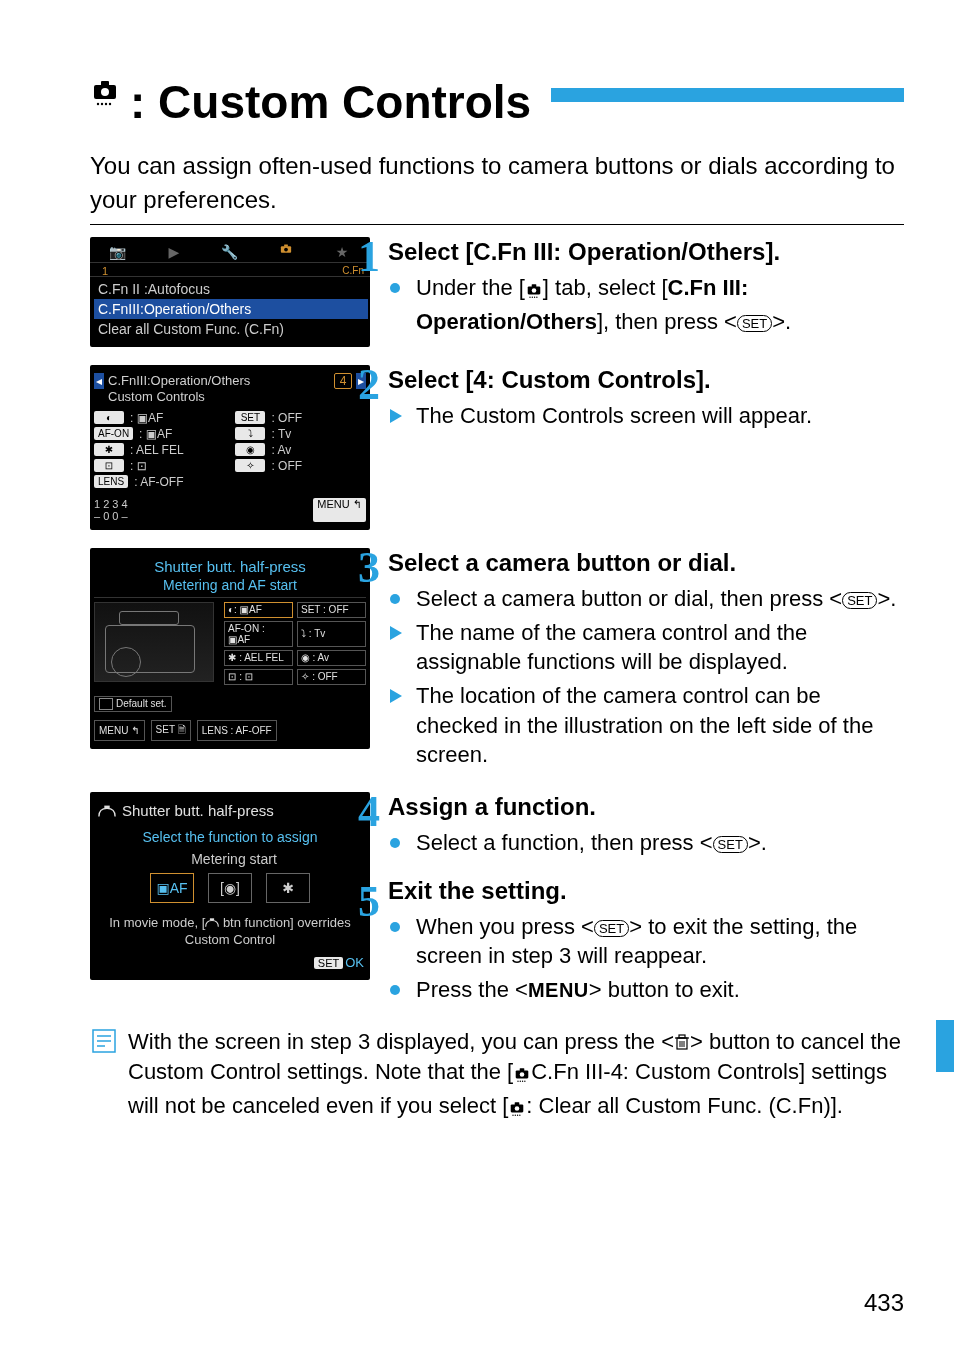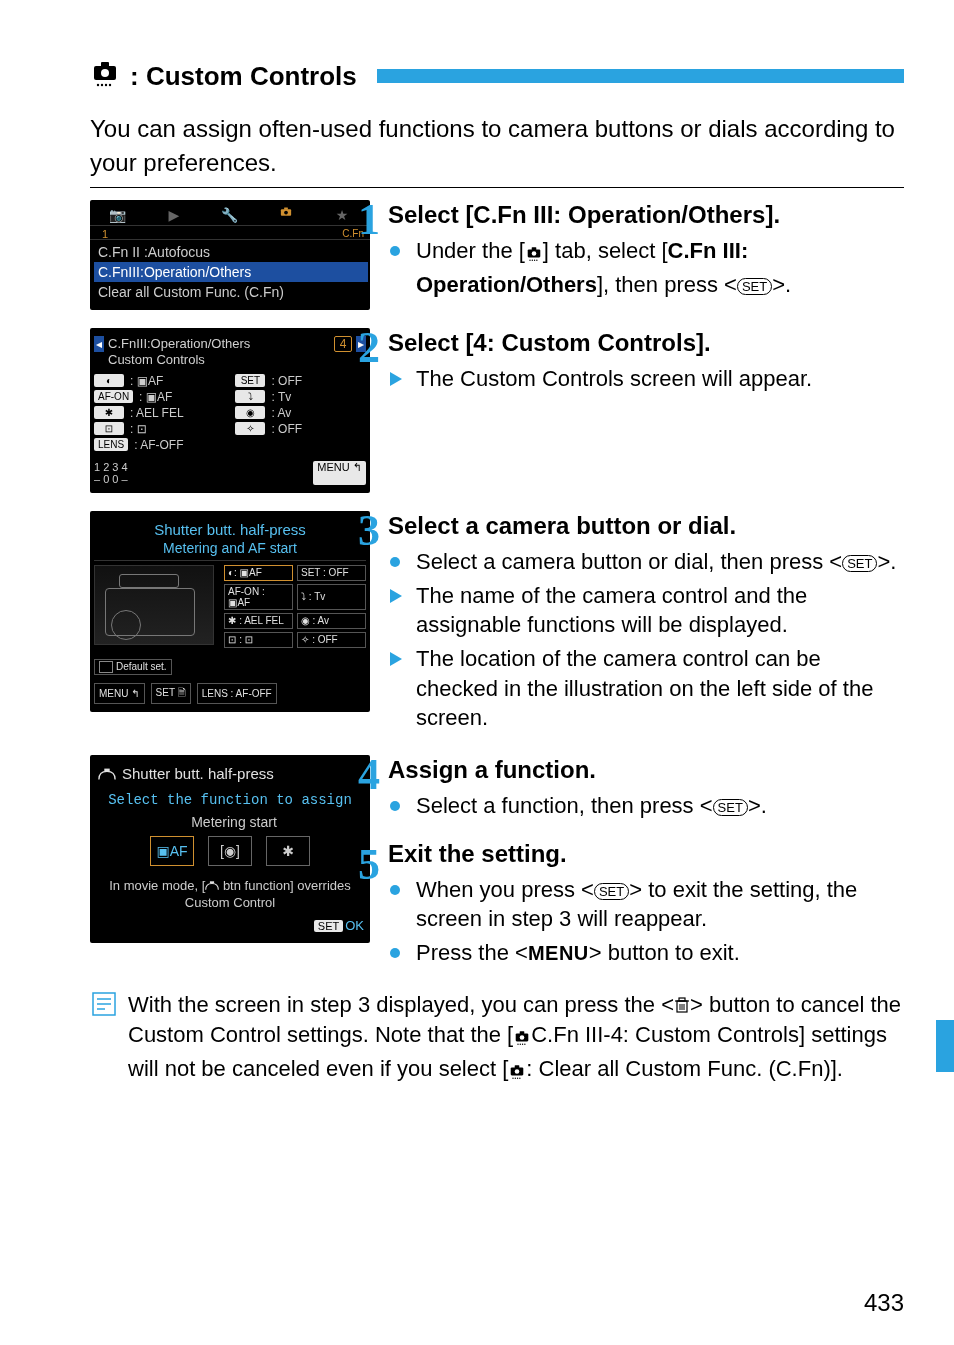--- a/index.html
+++ b/index.html
@@ -6,21 +6,21 @@
   body {
     width: 954px;
     height: 1345px;
     background: #fff;
     font-family: Arial, Helvetica, sans-serif;
     color: #000;
     position: relative;
     padding: 60px 50px 40px 90px;
   }
   .title-row { display: flex; align-items: center; gap: 10px; margin-bottom: 20px; }
-  .title-text { font-size: 26px; font-weight: bold; }
+  .title-text { font-size: 46px; font-weight: bold; margin-top: 15px; }
   .title-bar { flex: 1; height: 14px; background: #2aa3e0; margin-left: 10px; }
   .intro { font-size: 24px; line-height: 1.4; margin-bottom: 8px; }
   hr.rule { border: none; border-top: 1px solid #000; margin-bottom: 12px; }
   .step-row { display: flex; gap: 18px; margin-bottom: 18px; align-items: flex-start; }
   .thumb { width: 280px; flex-shrink: 0; }
   .thumb-inner {
     width: 100%; background: #000; color: #fff; font-size: 13px;
     padding: 4px 0 4px 0; border-radius: 2px;
   }
   .step-col { flex: 1; position: relative; }
@@ -102,21 +102,21 @@
   .mini-box.hl { border-color:#d09030; }
   .scr3-foot { display:flex; gap:6px; padding:4px; }
   .foot-btn { border:1px solid #555; font-size:10px; color:#e0e0e0; padding:1px 4px; display:flex; align-items:center; gap:3px; }
   .trash {
     width:14px;height:12px;border:1px solid #888;display:inline-block;position:relative;
   }
 
   
   .scr4-head { display:flex; align-items:center; gap:6px; padding:6px 8px; color:#e0e0e0; font-size:15px; }
   .scr4-head svg { flex-shrink:0; }
-  .scr4-sub { text-align:center; color:#57c0f0; font-size:14px; padding:4px 0;font-family:Liberation Mono, monospace; }
+  .scr4-sub { text-align:center; color:#57c0f0; font-size:14px; padding:4px 0; }
   .scr4-label { text-align:center; color:#ccc; font-size:14px; padding:2px 0 6px 8px; }
   .scr4-opts { display:flex; justify-content:center; gap:14px; padding-bottom:8px; }
   .opt-box {
     width:44px; height:30px; border:1px solid #666; display:flex;
     align-items:center; justify-content:center; color:#ccc; font-size:14px;
   }
   .opt-box.hl { border-color:#d09030; color:#57c0f0; }
   .scr4-note { text-align:center; color:#ccc; font-size:13px; line-height:1.3; padding:4px 6px 6px 6px; }
   .scr4-foot { text-align:right; padding:0 6px 6px 0; }
   .set-ok { display:inline-flex; align-items:center; gap:2px; }

